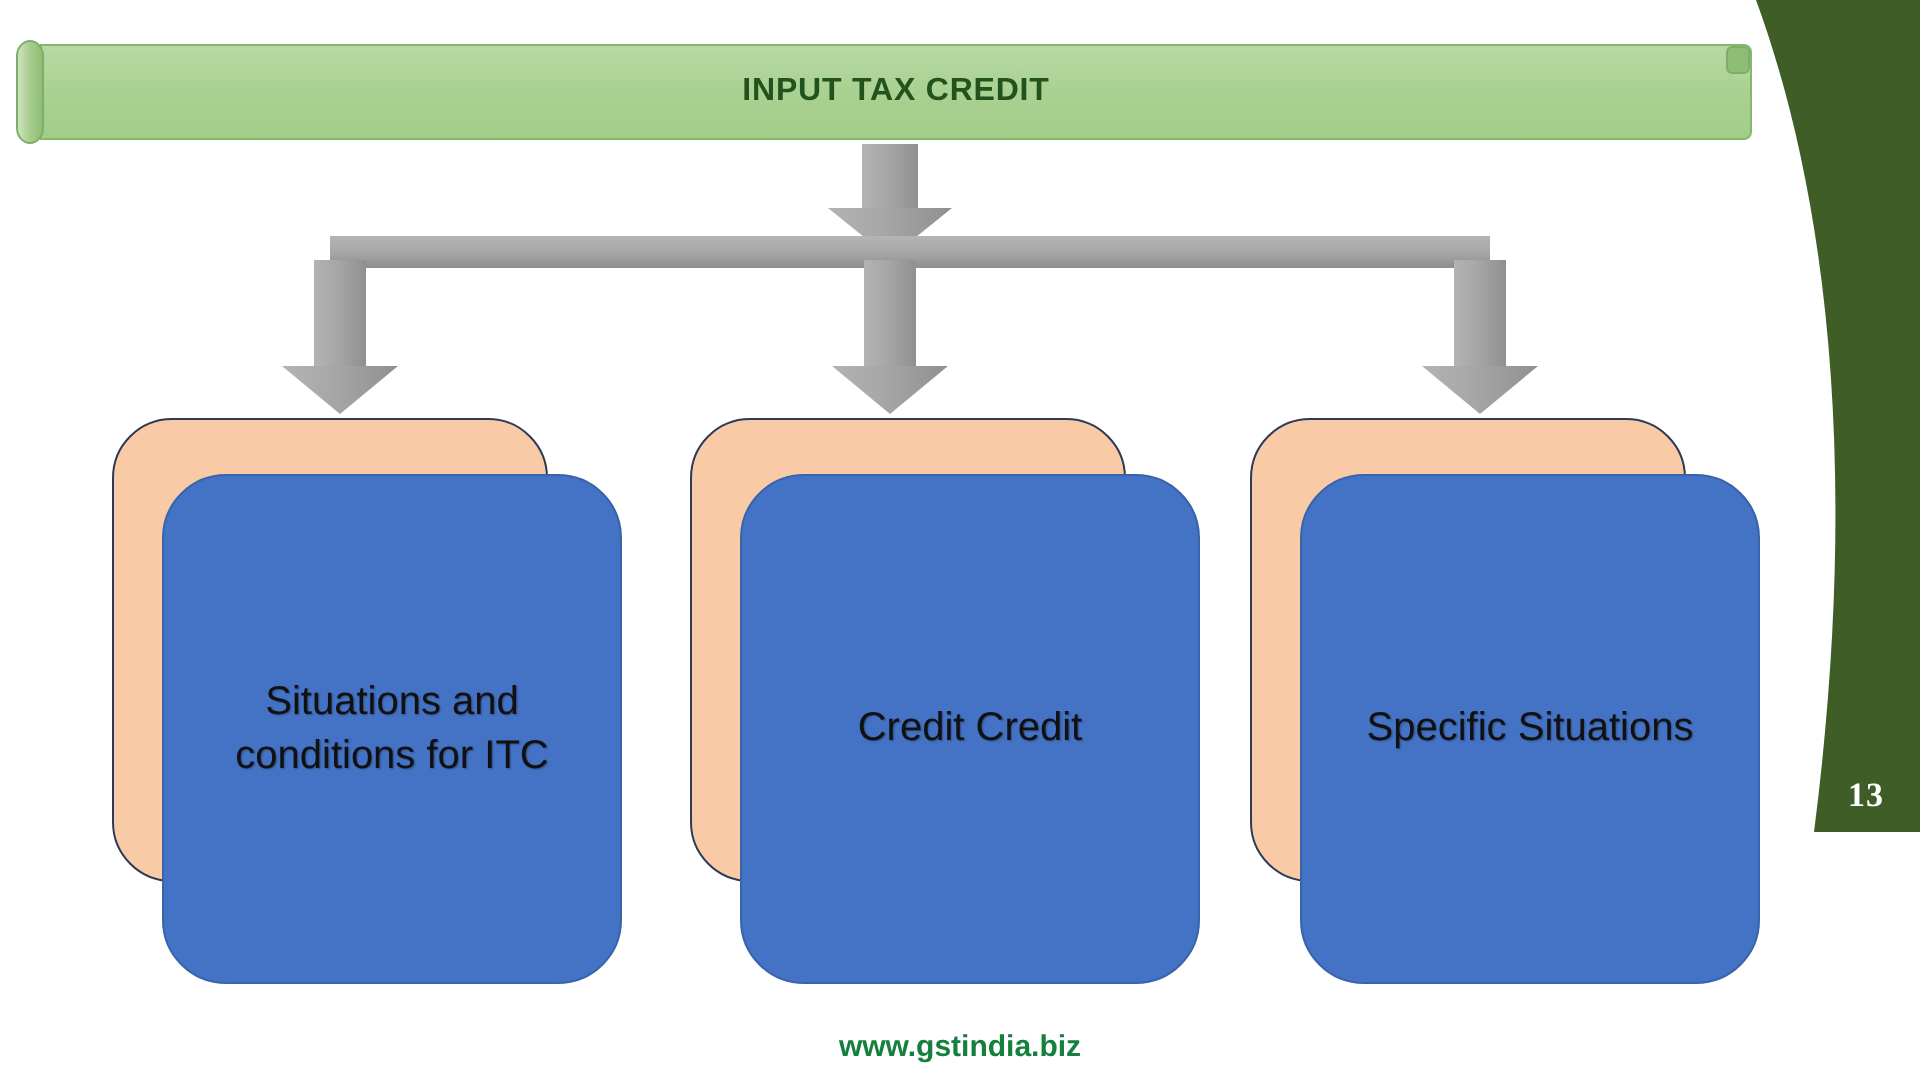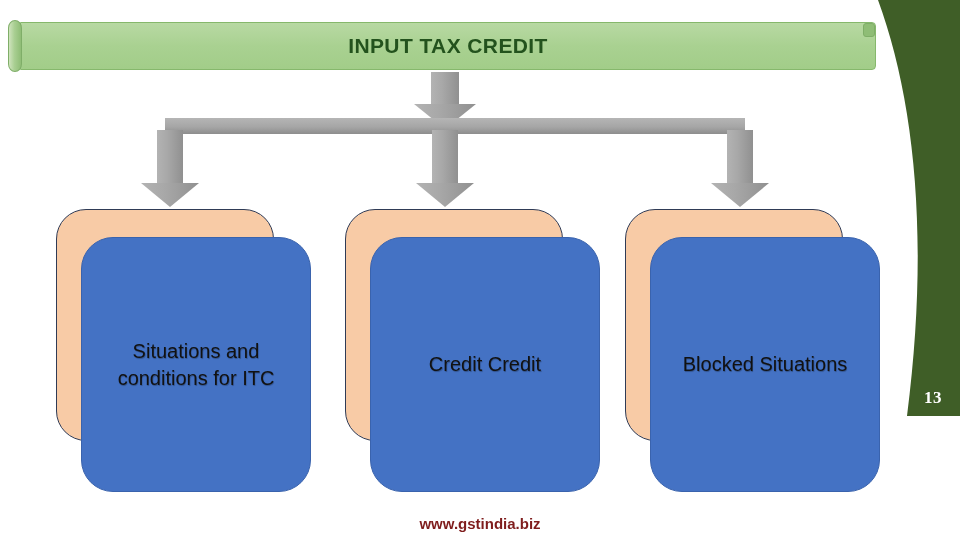--- a/index.html
+++ b/index.html
@@ -70,21 +70,21 @@
     background: linear-gradient(to bottom, #b8d9a3 0%, #a9d191 50%, #a2cd89 100%);
     border: 1px solid #86b86c;
     border-radius: 0 4px 4px 0;
     box-sizing: border-box;
     display: flex;
     align-items: center;
     justify-content: center;
   }
   .banner-title {
     color: #23521d;
-    font-size: 21px;
+    font-size: 16px;
     font-weight: bold;
     letter-spacing: 0.4px;
     font-family: "Liberation Sans", sans-serif;
     text-align: center;
   }
   .banner-tab {
     position: absolute;
     right: 0px;
     top: 0px;
     width: 12px;
@@ -148,21 +148,21 @@
   #card-2 { left: 345px; top: 209px; }
   #card-3 { left: 625px; top: 209px; }
 
   
   .footer-url {
     position: absolute;
     left: 0;
     right: 0;
     bottom: 8px;
     text-align: center;
-    color: #7f1d1d;
+    color: #15803d;
     font-size: 15px;
     font-weight: bold;
     font-family: "Liberation Sans", sans-serif;
   }
 </style>
 </head>
 <body>
 
 <div id="slide">
 
@@ -229,19 +229,19 @@
   <div class="card" id="card-2">
     <div class="back-plate"></div>
     <div class="front-plate">
       <span class="card-label">Credit Credit</span>
     </div>
   </div>
 
   <div class="card" id="card-3">
     <div class="back-plate"></div>
     <div class="front-plate">
-      <span class="card-label">Blocked Situations</span>
+      <span class="card-label">Specific Situations</span>
     </div>
   </div>
 
   <div class="footer-url">www.gstindia.biz</div>
 
 </div>
 
 </body></html>

